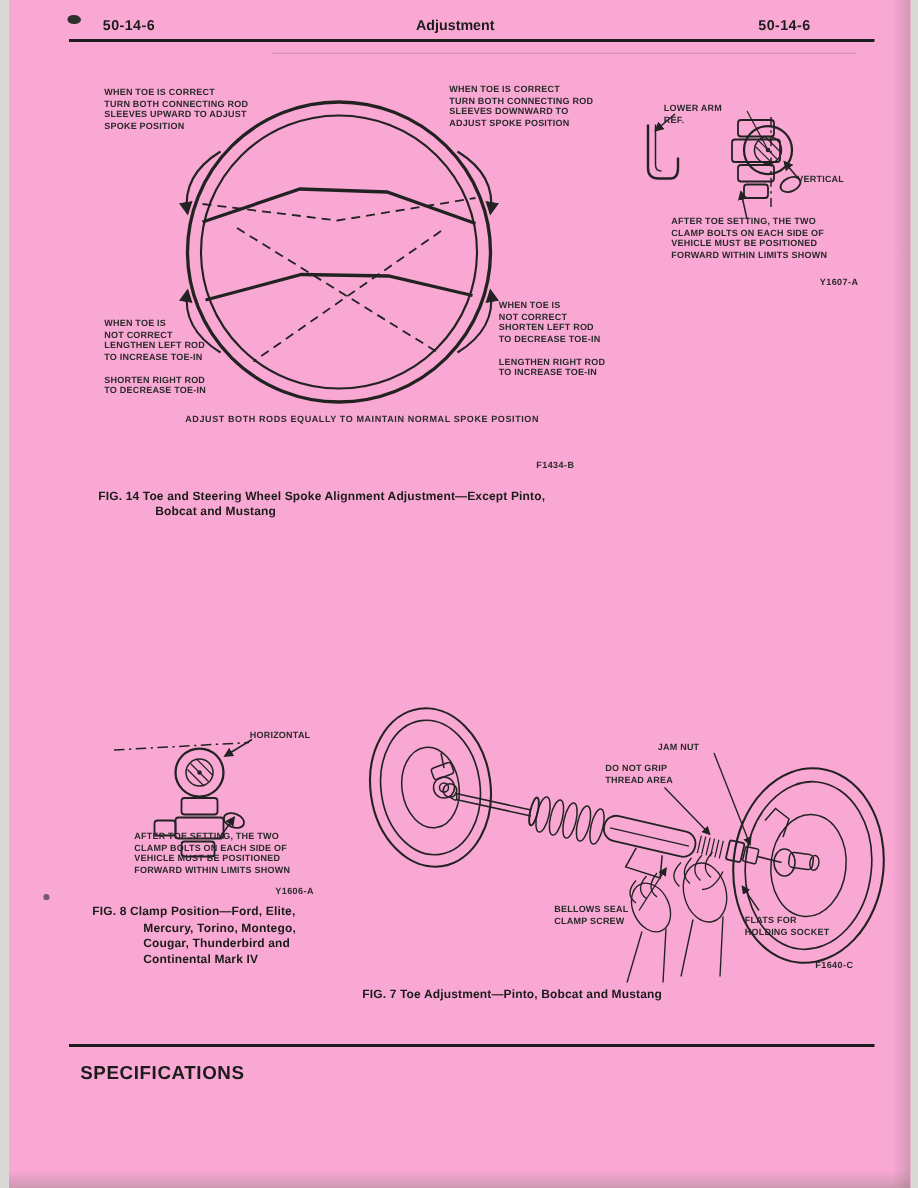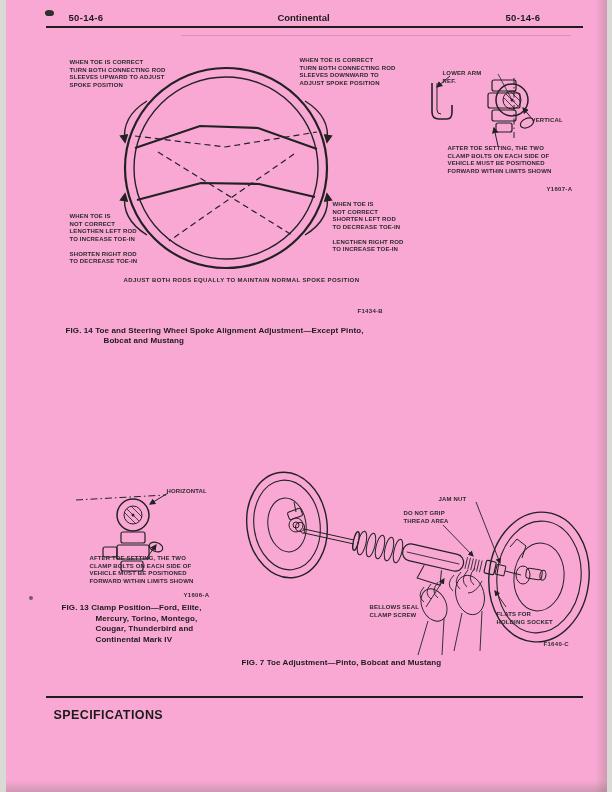--- a/index.html
+++ b/index.html
@@ -44,21 +44,21 @@
     background:linear-gradient(to top, rgba(110,110,100,.30), rgba(110,110,100,0)); }
   .blot { background:#2f2f2c; border-radius:45% 55% 50% 50%; }
 </style>
 </head>
 <body>
 
 <div class="page">
 
   <div class="abs blot" style="left:39px; top:10px; width:9px; height:6px;"></div>
   <div class="abs pagenum" style="left:63px; top:12px;">50-14-6</div>
-  <div class="abs doc-title" style="left:248px; top:12px; width:100px;">Continental</div>
+  <div class="abs doc-title" style="left:248px; top:12px; width:100px;">Adjustment</div>
   <div class="abs pagenum" style="left:500px; top:12px;">50-14-6</div>
   <div class="abs header-rule" style="left:40px; top:26px; width:537px;"></div>
   <div class="abs header-ghost" style="left:175px; top:35px; width:390px;"></div>
 
   <svg class="abs" style="left:55px; top:45px;" width="345" height="250" viewBox="0 0 345 250">
     <defs>
       <marker id="arr" viewBox="0 0 8 8" refX="6.5" refY="4" markerWidth="6.5" markerHeight="6.5" orient="auto">
         <path d="M0,0 L8,4 L0,8 z" fill="#222"></path>
       </marker>
     </defs>
@@ -157,21 +157,21 @@
       <ellipse cx="80" cy="60" rx="7" ry="4.5" transform="rotate(20 80 60)"></ellipse>
     </g>
     <path class="ln" d="M70,72 L80,58" stroke-width="1" marker-end="url(#arr)"></path>
   </svg>
   <div class="abs note" style="left:161px; top:488px; width:50px;">HORIZONTAL</div>
   <div class="abs note" style="left:84px; top:555px; width:112px;">AFTER TOE SETTING, THE TWO
 CLAMP BOLTS ON EACH SIDE OF
 VEHICLE MUST BE POSITIONED
 FORWARD WITHIN LIMITS SHOWN</div>
   <div class="abs code" style="left:178px; top:592px;">Y1606-A</div>
-  <div class="abs figcap hang34" style="left:56px; top:603px; width:172px; line-height:10.5px;">FIG. 13 Clamp Position—Ford, Elite,
+  <div class="abs figcap hang34" style="left:56px; top:603px; width:172px; line-height:10.5px;">FIG. 8 Clamp Position—Ford, Elite,
 Mercury, Torino, Montego,
 Cougar, Thunderbird and
 Continental Mark IV</div>
 
   <svg class="abs" style="left:232px; top:455px;" width="358" height="205" viewBox="0 0 358 205">
 
     <g class="ln" transform="rotate(-8 49 70)">
       <ellipse cx="49" cy="70" rx="40" ry="53" stroke-width="1.4"></ellipse>
       <ellipse cx="49" cy="70" rx="33" ry="45" stroke-width="1.1"></ellipse>
       <ellipse cx="49" cy="70" rx="19" ry="27" stroke-width="1"></ellipse>

